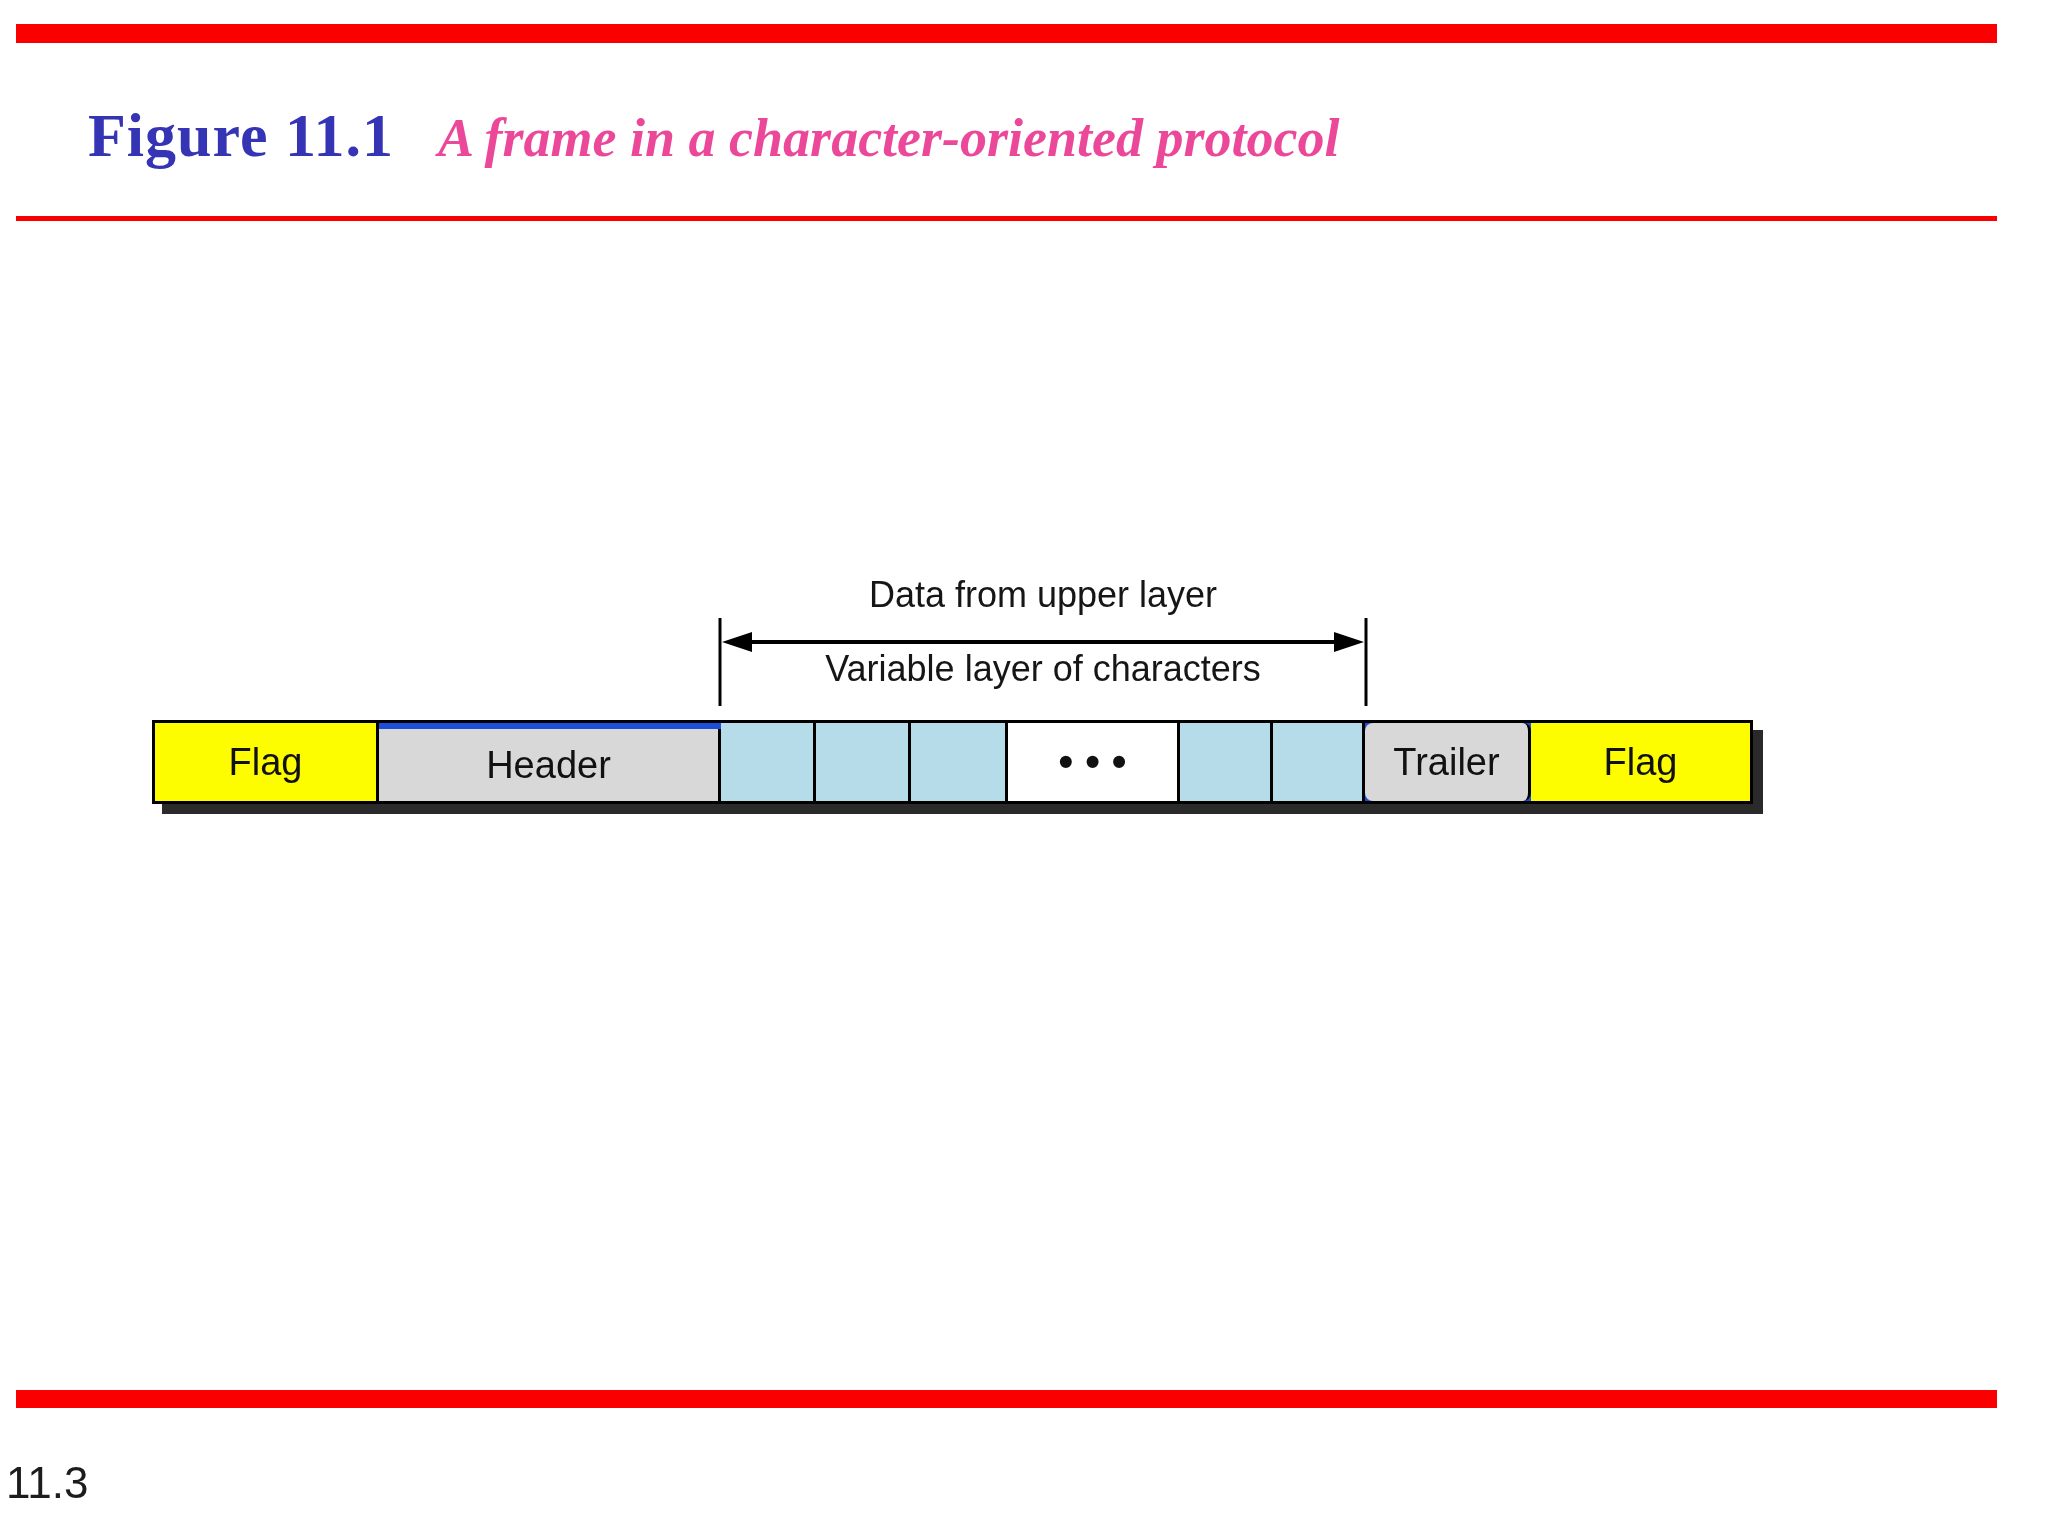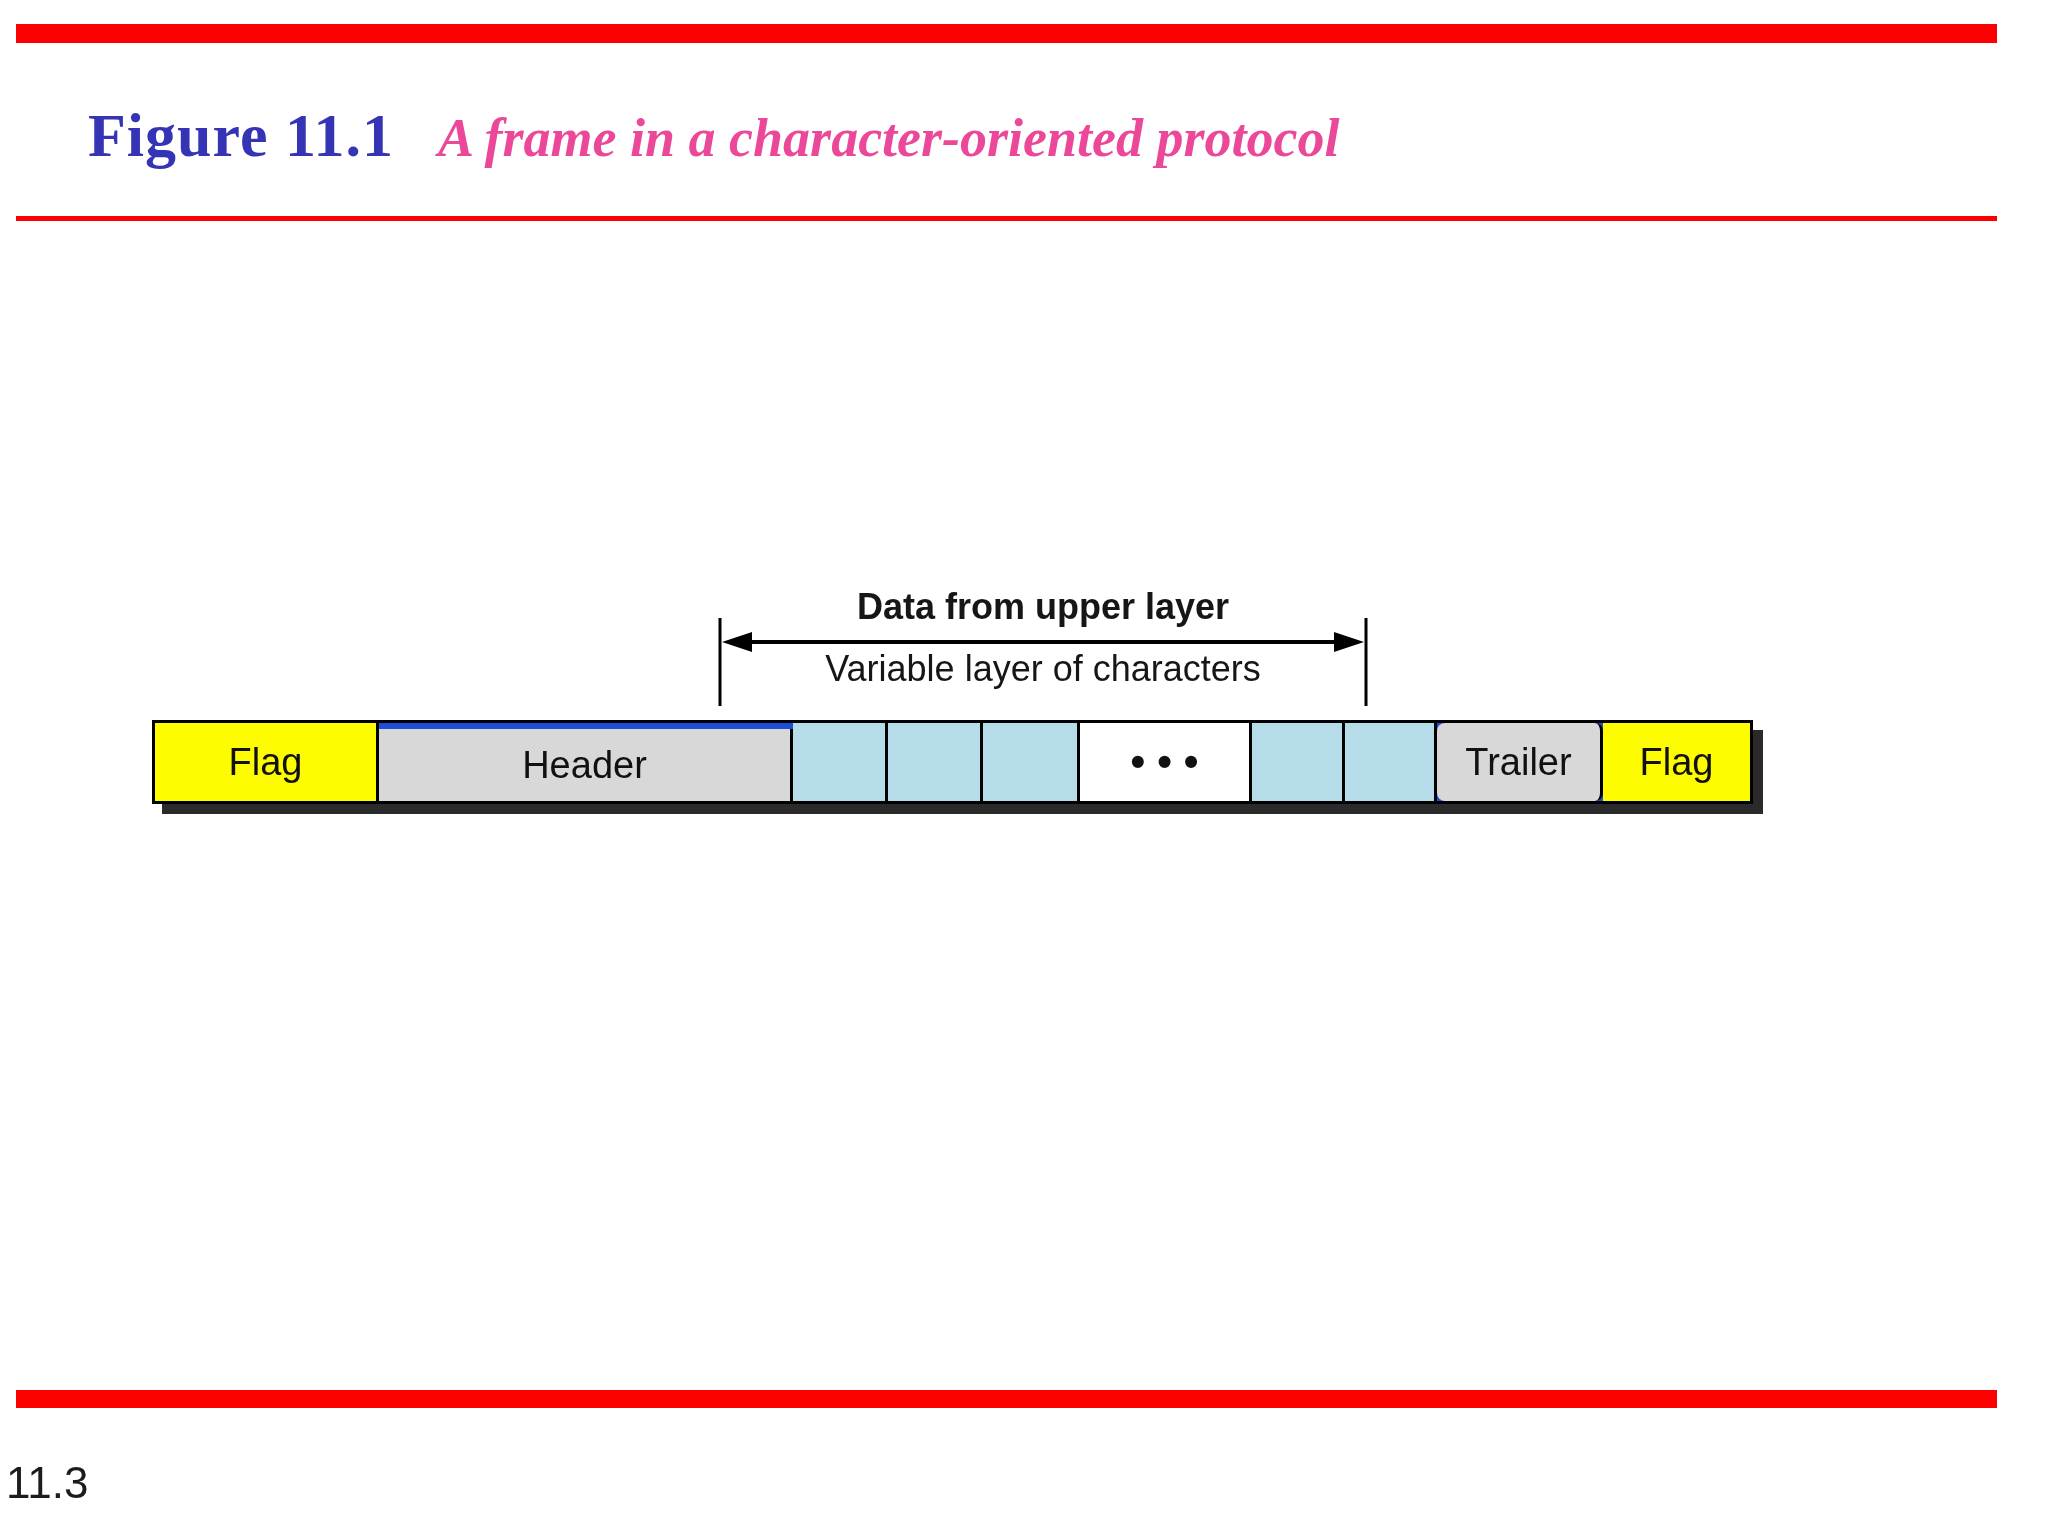--- a/index.html
+++ b/index.html
@@ -12,38 +12,38 @@
   .bar-bottom { top: 1390px; height: 18px; }
   .rule-thin { position: absolute; left: 16px; top: 216px; width: 1981px; height: 5px; background: var(--accent-red); }
 
   
   .title-row { position: absolute; left: 88px; top: 100px; display: flex; align-items: baseline; gap: 44px; white-space: nowrap; }
   .figure-label { font-family: "Liberation Serif", serif; font-weight: bold; font-size: 62px; color: var(--title-blue); letter-spacing: 1px; }
   .figure-title { font-family: "Liberation Serif", serif; font-weight: bold; font-style: italic; font-size: 54px; color: #ec4899; }
 
   
   .span-caption { position: absolute; left: 718px; width: 650px; text-align: center; font-size: 36px; color: #161616; }
-  .caption-top { top: 586px; font-weight: bold; }
+  .caption-top { top: 574px; }
   .caption-var { top: 648px; }
   .arrow-svg { position: absolute; left: 718px; top: 618px; width: 650px; height: 90px; }
 
   
   .frame-row { position: absolute; left: 152px; top: 720px; width: 1601px; height: 84px;
                display: flex; border: 3px solid var(--border-black);
                box-shadow: 10px 10px 0 0 var(--shadow-dark); background: #1d4ed8; }
   .cell { display: flex; align-items: center; justify-content: center;
           border-right: 3px solid var(--border-black); font-size: 38px; color: #111; }
   .cell:last-child { border-right: none; flex: 1; }
   .cell-flag    { background: var(--flag-yellow); }
   .cell-gray    { background: var(--header-gray); }
   .cell-blue    { background: var(--data-blue); }
   .cell-white   { background: #ffffff; font-weight: bold; font-size: 42px; letter-spacing: 12px; padding-left: 12px; }
 
   .w-flag1   { width: 224px; }
-  .w-header  { width: 414px; margin-top: 6px; }
+  .w-header  { width: 342px; margin-top: 6px; }
   .w-b1 { width: 95px; } .w-b2 { width: 95px; } .w-b3 { width: 97px; }
   .w-dots { width: 172px; }
   .w-b4 { width: 93px; } .w-b5 { width: 92px; }
   .w-trailer { width: 166px; border-radius: 8px; }
 
   
   .page-number { position: absolute; left: 6px; top: 1458px; font-size: 44px; font-weight: normal; color: #1c1c1c; }
 </style>
 </head>
 <body>

